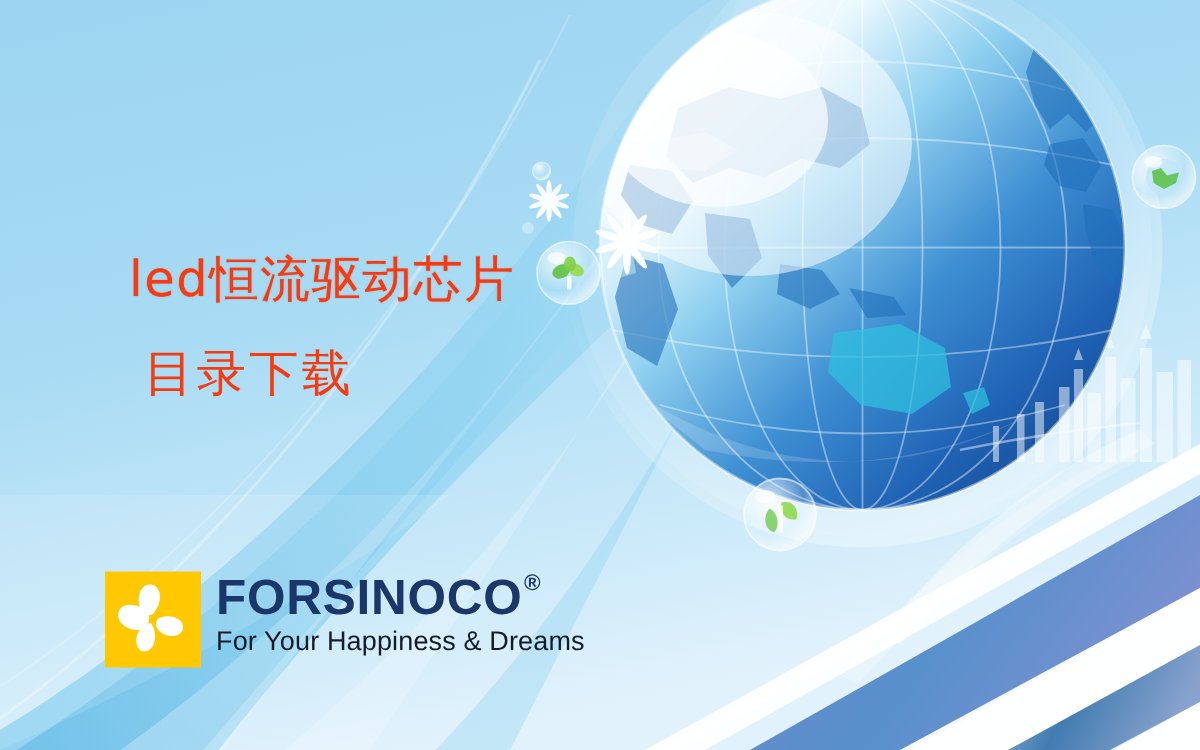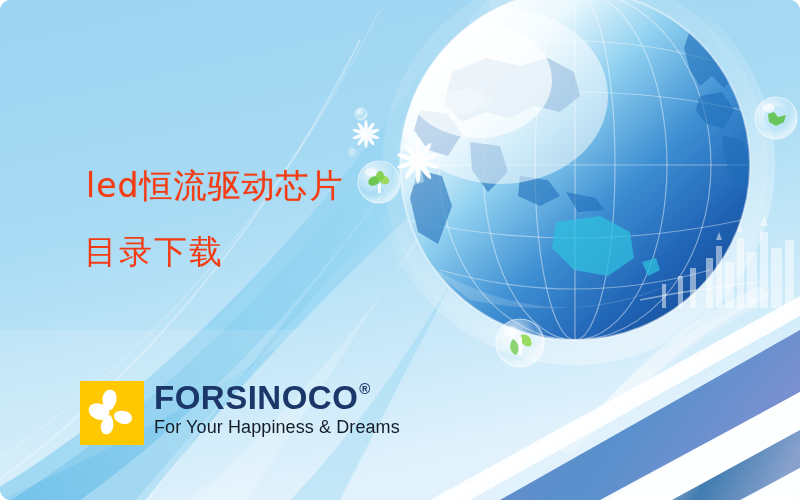--- a/index.html
+++ b/index.html
@@ -7,21 +7,20 @@
     padding: 0;
     background: #ffffff;
   }
   .stage {
     position: relative;
     width: 800px;
     height: 500px;
     overflow: hidden;
     font-family: "Liberation Sans", sans-serif;
     background: linear-gradient(160deg, #9ed6f2 0%, #a5d9f3 30%, #bfe5f7 60%, #d8eefb 100%);
-    border-radius: 11px;
   }
   .layer {
     position: absolute;
     inset: 0;
     width: 800px;
     height: 500px;
   }
   .banner-text {
     position: absolute;
     left: 86px;
@@ -29,32 +28,32 @@
     color: #f43b12;
     font-size: 33px;
     line-height: 44px;
     font-family: "DejaVu Sans", "Liberation Sans", sans-serif;
     letter-spacing: 1px;
     white-space: nowrap;
     text-shadow: 0 0 1px rgba(244,59,18,0.5);
   }
   .banner-line2 {
     position: absolute;
-    left: 84px;
+    left: 96px;
     top: 230px;
     color: #f43b12;
     font-size: 33px;
     line-height: 44px;
-    font-family: Liberation Serif, serif;
+    font-family: Liberation Mono, monospace;
     letter-spacing: 2px;
     white-space: nowrap;
   }
   .logo-block {
     position: absolute;
-    left: 80px;
+    left: 70px;
     top: 381px;
     display: flex;
     align-items: flex-start;
   }
   .logo-mark {
     width: 64px;
     height: 64px;
     background: #ffc800;
     flex: none;
     position: relative;

